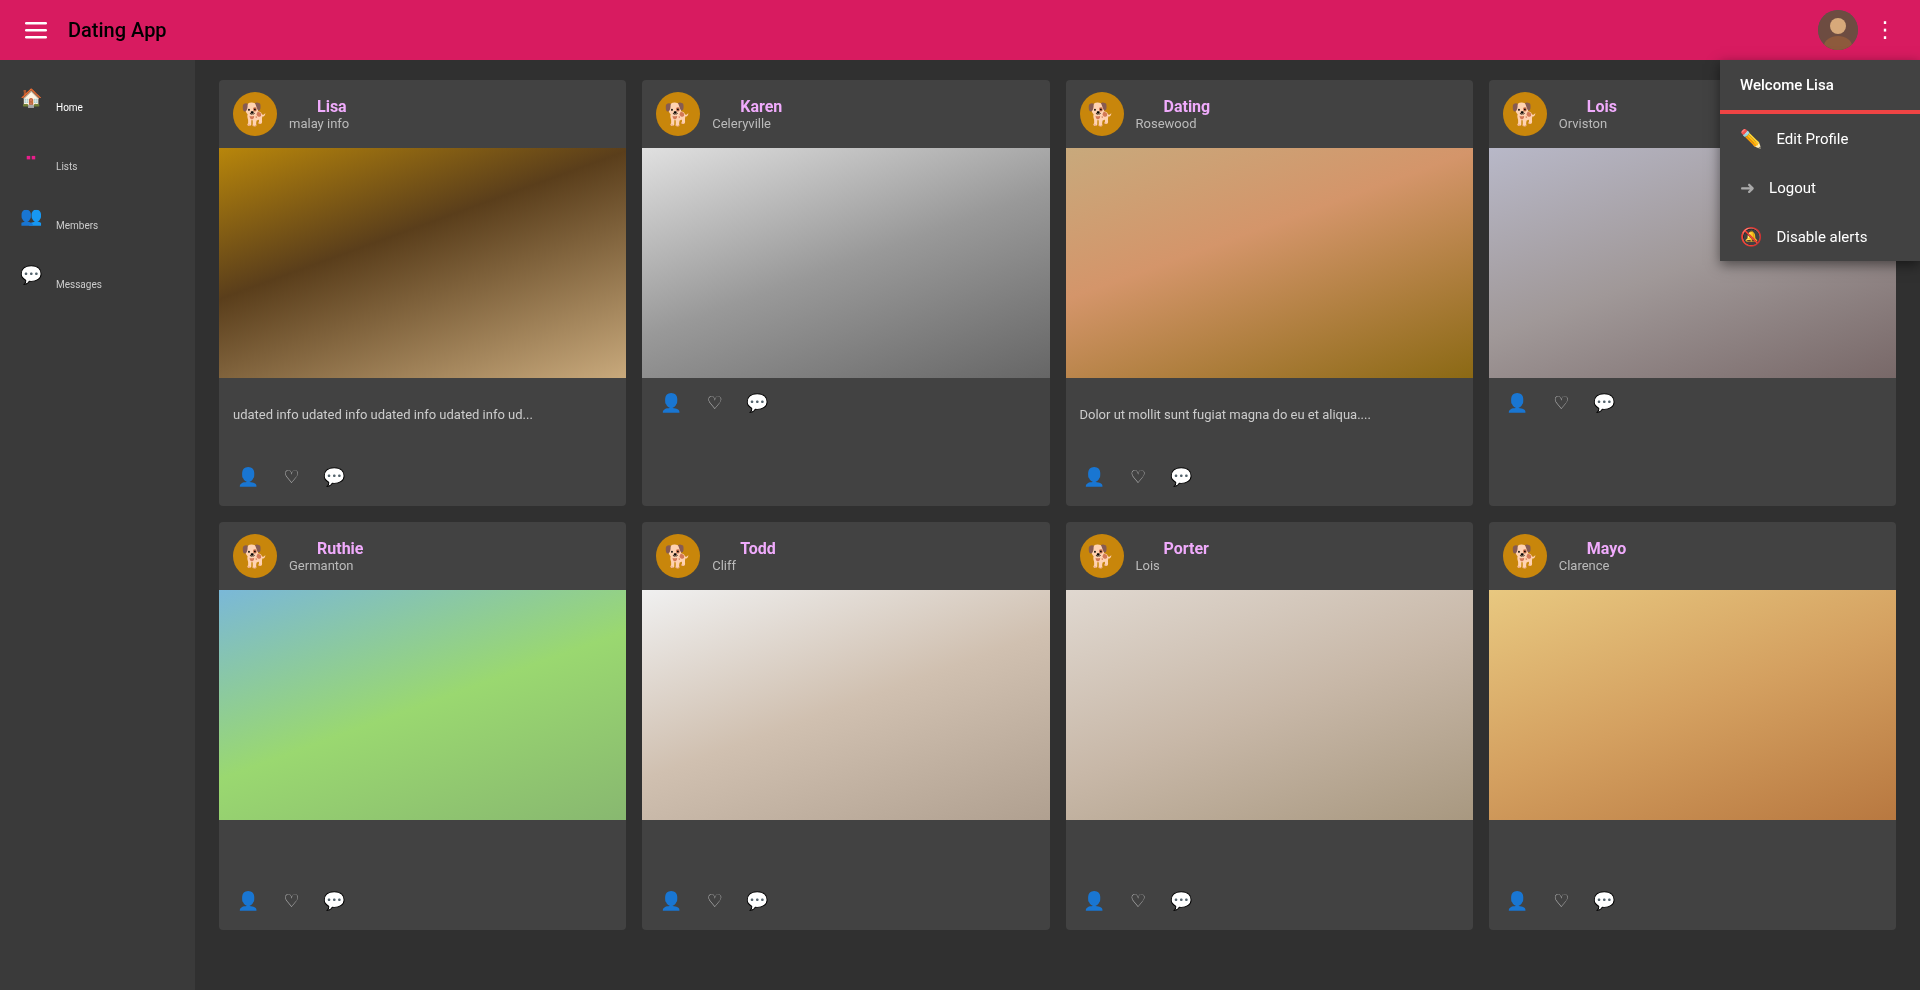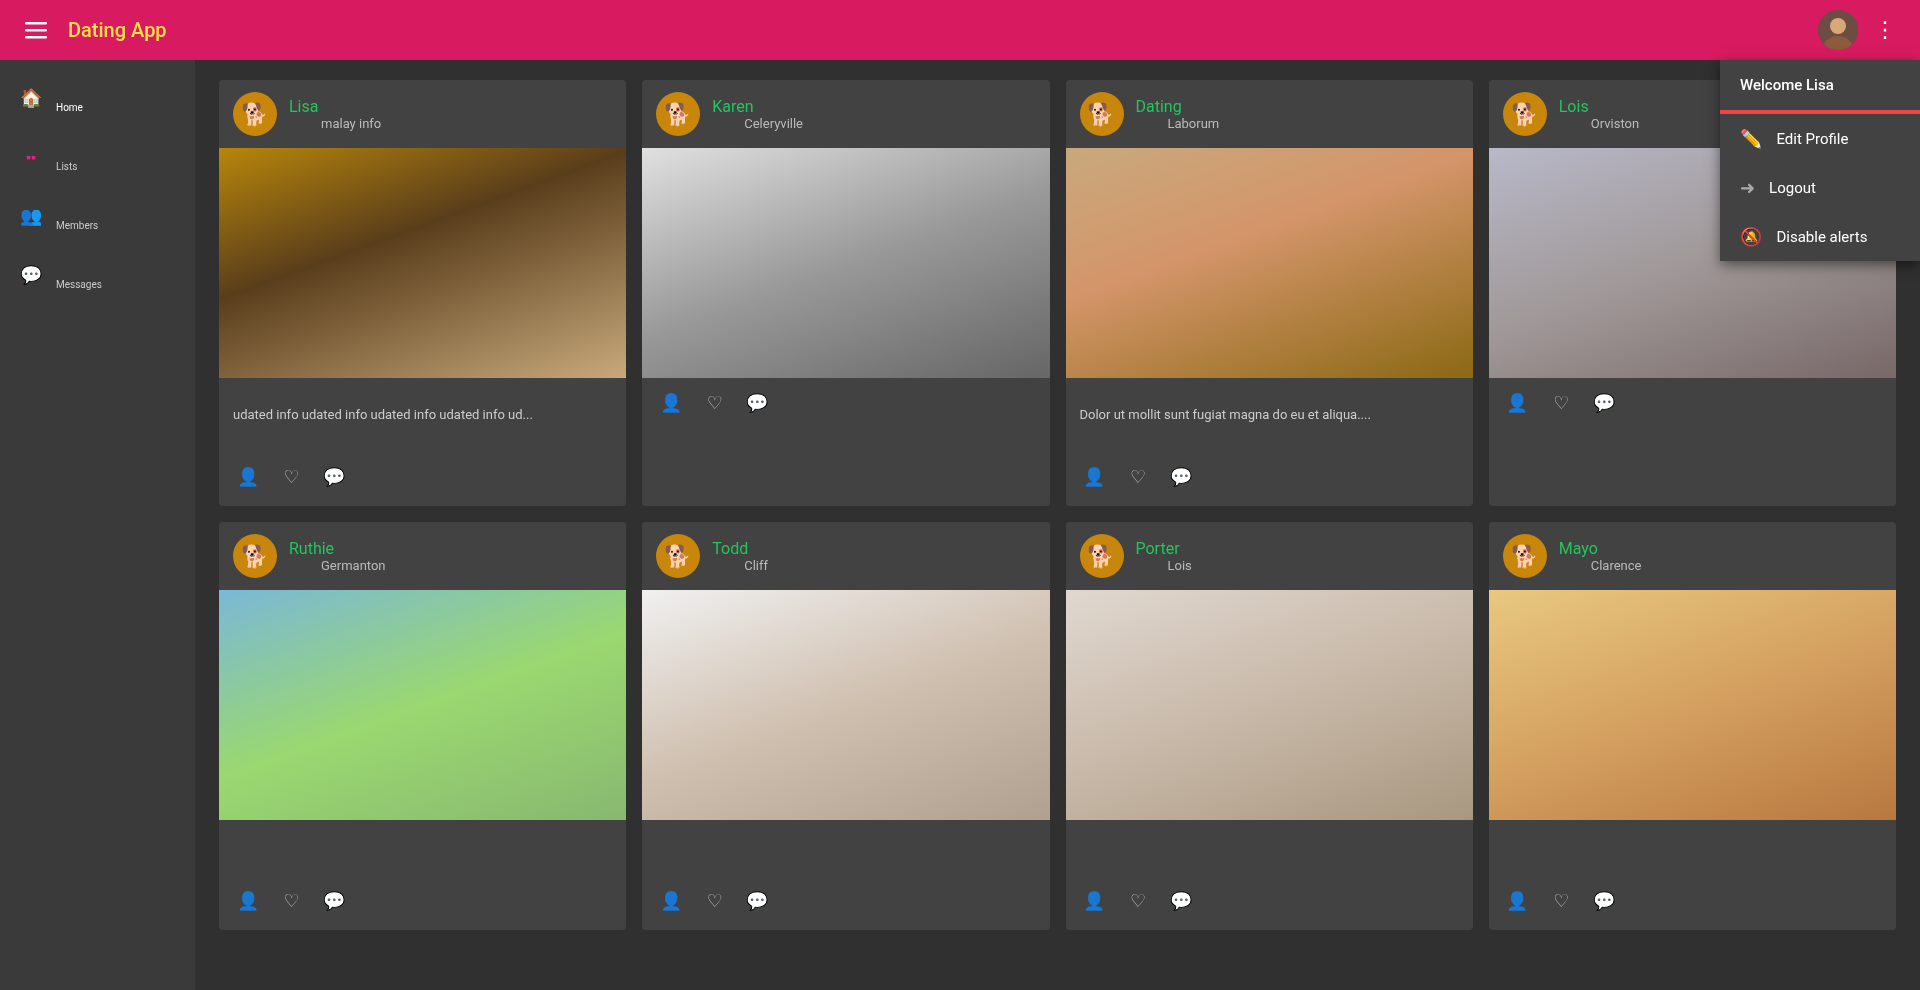--- a/index.html
+++ b/index.html
@@ -23,21 +23,21 @@
       background: transparent;
       cursor: pointer;
       display: flex; align-items: center; justify-content: center;
       color: #fff;
       font-size: 20px;
       margin-right: 12px;
     }
     .header-title {
       font-size: 20px;
       font-weight: 500;
-      color: #fde047;
+      color: #000000;
       flex: 1;
     }
     .header-right {
       display: flex;
       align-items: center;
       gap: 8px;
     }
     .header-avatar {
       width: 40px; height: 40px;
       border-radius: 50%;
@@ -141,27 +141,27 @@
       flex-direction: column;
     }
     .member-card-header {
       display: flex;
       align-items: center;
       gap: 12px;
       padding: 12px 14px;
     }
     .member-name {
       font-size: 16px;
-      font-weight: 400;
-      color: #22c55e;
+      font-weight: 700;
+      color: #f0abfc;
+      margin-left: 28px;
     }
     .member-location {
       font-size: 13px;
       color: #bbb;
-      margin-left: 32px;
     }
     .member-photo {
       width: 100%;
       height: 230px;
       background: #666;
       overflow: hidden;
       position: relative;
     }
     .photo-placeholder {
       width: 100%; height: 100%;
@@ -314,21 +314,21 @@
           <button class="action-btn">♡</button>
           <button class="action-btn">💬</button>
         </div>
       </div>
 
       <div class="member-card">
         <div class="member-card-header">
           <div class="dog-avatar">🐕</div>
           <div>
             <div class="member-name">Dating</div>
-            <div class="member-location">Laborum</div>
+            <div class="member-location">Rosewood</div>
           </div>
         </div>
         <div class="member-photo">
           <div class="photo-placeholder photo-margo"></div>
         </div>
         <div class="member-bio">Dolor ut mollit sunt fugiat magna do eu et aliqua....</div>
         <div class="member-actions">
           <button class="action-btn">👤</button>
           <button class="action-btn">♡</button>
           <button class="action-btn">💬</button>

